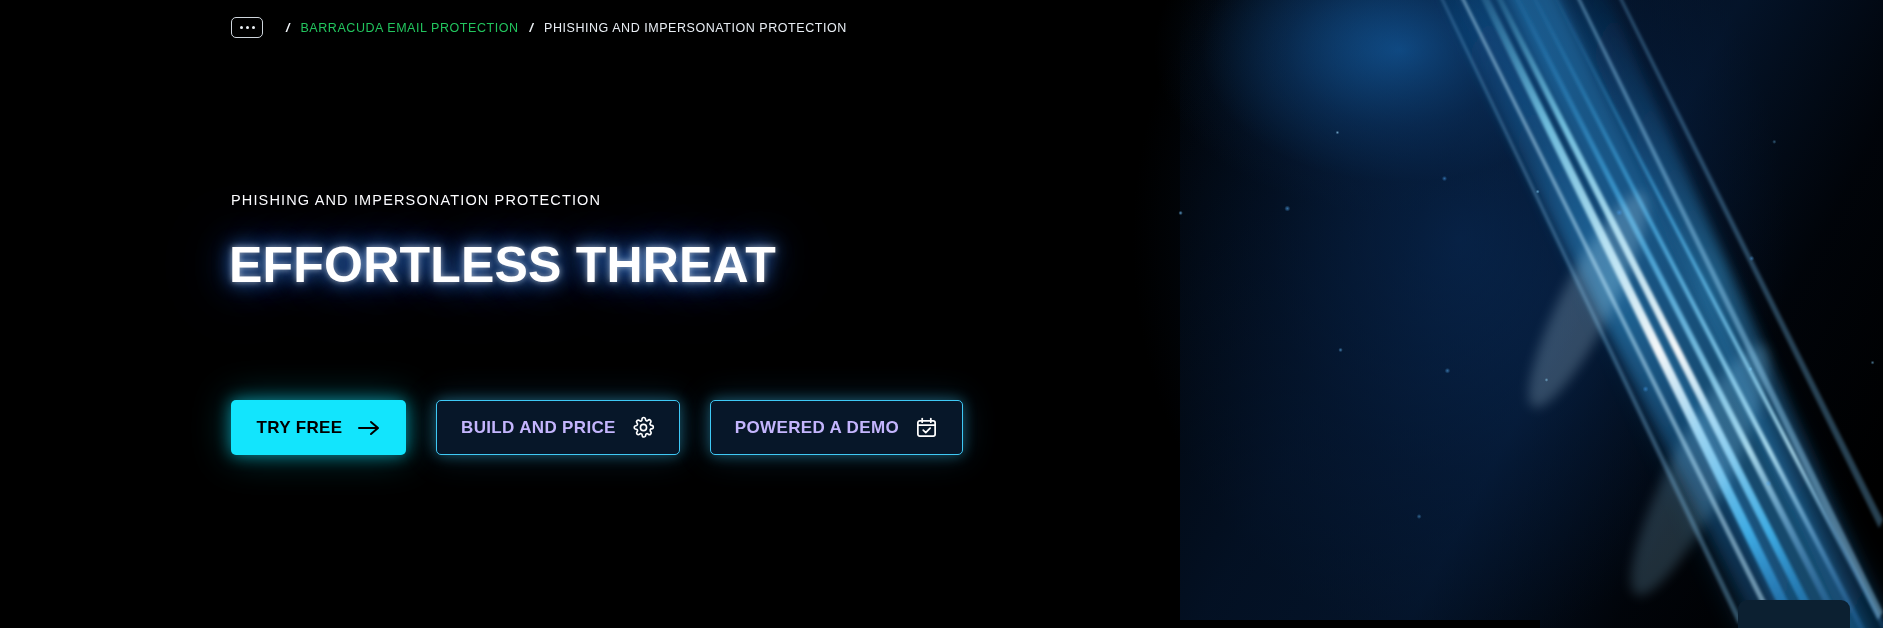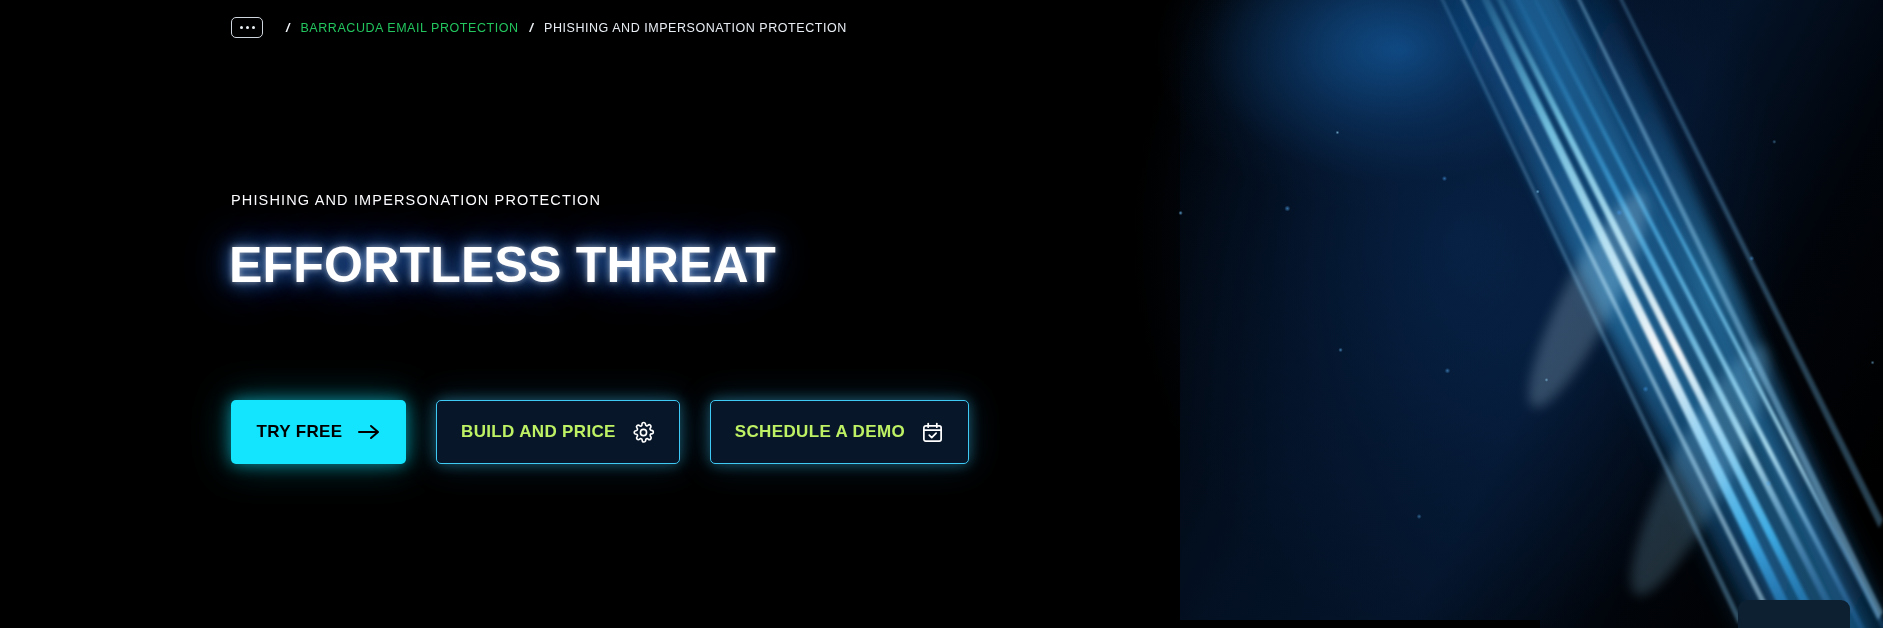--- a/index.html
+++ b/index.html
@@ -177,21 +177,21 @@
     display: flex;
     align-items: center;
     gap: 30px;
   }
 
   .btn {
     display: inline-flex;
     align-items: center;
     justify-content: center;
     gap: 16px;
-    height: 64px;
+    height: 55px;
     padding: 0 24px;
     border-radius: 5px;
     font-size: 17px;
     font-weight: 700;
     letter-spacing: 0.35px;
     cursor: pointer;
     text-decoration: none;
     border: 1px solid transparent;
     white-space: nowrap;
   }
@@ -199,21 +199,21 @@
   .btn-primary {
     background: #12E5FD;
     color: #000000;
     min-width: 175px;
     box-shadow: 0 0 16px rgba(18,229,253,0.55), 0 0 38px rgba(18,229,253,0.30);
   }
   .btn-primary .ico { color: #000; }
 
   .btn-outline {
     background: #071729;
-    color: #bef264;
+    color: #c4b5fd;
     border: 1px solid #3FC9F5;
     box-shadow: 0 0 14px rgba(63,201,245,0.42), 0 0 34px rgba(40,150,220,0.22);
   }
 
   .ico { display: inline-flex; align-items: center; justify-content: center; }
   .ico svg { display: block; }
 
   
   .chat-widget {
     position: absolute;
@@ -335,21 +335,21 @@
         <span>BUILD AND PRICE</span>
         <span class="ico">
           <svg width="23" height="23" viewBox="0 0 24 24" fill="none" stroke="#ffffff" stroke-width="1.7" stroke-linecap="round" stroke-linejoin="round">
             <circle cx="12" cy="12" r="3.2"></circle>
             <path d="M19.1 14.6a1.5 1.5 0 0 0 .3 1.65l.06.06a1.82 1.82 0 1 1-2.58 2.58l-.06-.06a1.5 1.5 0 0 0-1.65-.3 1.5 1.5 0 0 0-.91 1.37v.17a1.82 1.82 0 0 1-3.64 0v-.09a1.5 1.5 0 0 0-.98-1.37 1.5 1.5 0 0 0-1.65.3l-.06.06a1.82 1.82 0 1 1-2.58-2.58l.06-.06a1.5 1.5 0 0 0 .3-1.65 1.5 1.5 0 0 0-1.37-.91h-.17a1.82 1.82 0 0 1 0-3.64h.09a1.5 1.5 0 0 0 1.37-.98 1.5 1.5 0 0 0-.3-1.65l-.06-.06a1.82 1.82 0 1 1 2.58-2.58l.06.06a1.5 1.5 0 0 0 1.65.3h.07A1.5 1.5 0 0 0 10.4 3.6v-.17a1.82 1.82 0 0 1 3.64 0v.09a1.5 1.5 0 0 0 .91 1.37 1.5 1.5 0 0 0 1.65-.3l.06-.06a1.82 1.82 0 1 1 2.58 2.58l-.06.06a1.5 1.5 0 0 0-.3 1.65v.07a1.5 1.5 0 0 0 1.37.91h.17a1.82 1.82 0 0 1 0 3.64h-.09a1.5 1.5 0 0 0-1.37.91z"></path>
           </svg>
         </span>
       </a>
 
       <a class="btn btn-outline" href="#">
-        <span>SCHEDULE A DEMO</span>
+        <span>POWERED A DEMO</span>
         <span class="ico">
           <svg width="23" height="23" viewBox="0 0 24 24" fill="none" stroke="#ffffff" stroke-width="1.8" stroke-linecap="round" stroke-linejoin="round">
             <rect x="3" y="5" width="18" height="16" rx="2"></rect>
             <line x1="3" y1="9.5" x2="21" y2="9.5"></line>
             <line x1="7.5" y1="2.6" x2="7.5" y2="6.4"></line>
             <line x1="16.5" y1="2.6" x2="16.5" y2="6.4"></line>
             <polyline points="8.6,14.8 11.2,17.3 15.8,12.6"></polyline>
           </svg>
         </span>
       </a>

